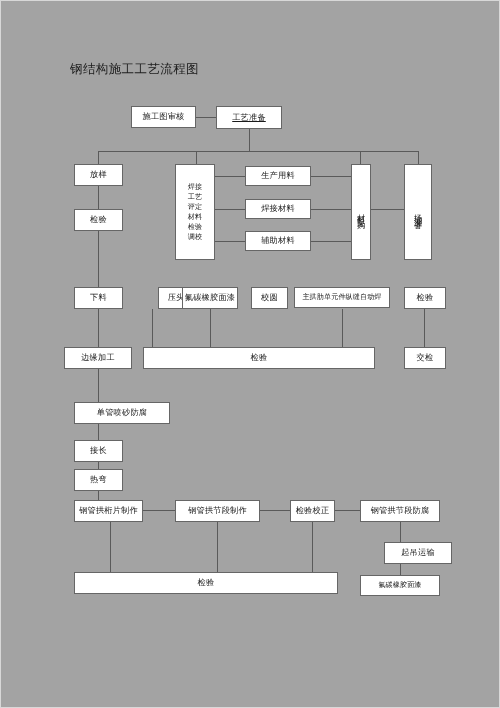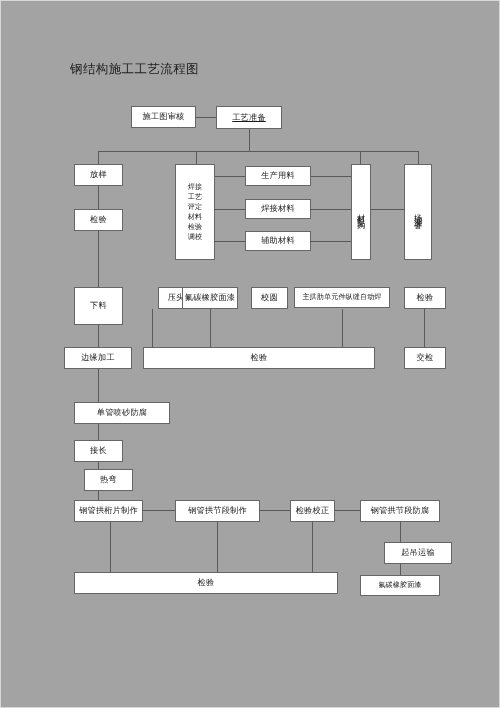--- a/index.html
+++ b/index.html
@@ -145,34 +145,34 @@
     <span>调校</span>
   </div>
 
   <div class="node" style="left:245px; top:166px; width:66px; height:20px;">生产用料</div>
   <div class="node" style="left:245px; top:199px; width:66px; height:20px;">焊接材料</div>
   <div class="node" style="left:245px; top:231px; width:66px; height:20px;">辅助材料</div>
 
   <div class="node vert" style="left:351px; top:164px; width:20px; height:96px;">材料采购</div>
   <div class="node vert" style="left:404px; top:164px; width:28px; height:96px;">场地准备</div>
 
-  <div class="node" style="left:74px; top:287px; width:49px; height:38px;">下料</div>
+  <div class="node" style="left:74px; top:287px; width:49px; height:22px;">下料</div>
   <div class="node" style="left:126px; top:287px; width:53px; height:22px;margin-left:32px;">压头滚圆</div>
   <div class="node" style="left:182px; top:287px; width:56px; height:22px;">氟碳橡胶面漆</div>
   <div class="node" style="left:251px; top:287px; width:37px; height:22px;">校圆</div>
   <div class="node tiny" style="left:294px; top:287px; width:96px; height:21px;">主拱肋单元件纵缝自动焊</div>
   <div class="node" style="left:404px; top:287px; width:42px; height:22px;">检验</div>
 
   <div class="node" style="left:64px; top:347px; width:68px; height:22px;">边缘加工</div>
   <div class="node" style="left:143px; top:347px; width:232px; height:22px;">检验</div>
   <div class="node" style="left:404px; top:347px; width:42px; height:22px;">交检</div>
 
   <div class="node" style="left:74px; top:402px; width:96px; height:22px;">单管喷砂防腐</div>
   <div class="node" style="left:74px; top:440px; width:49px; height:22px;">接长</div>
-  <div class="node" style="left:84px; top:469px; width:49px; height:22px;">热弯</div>
+  <div class="node" style="left:74px; top:469px; width:49px; height:22px;">热弯</div>
 
   <div class="node" style="left:74px; top:500px; width:69px; height:22px;">钢管拱桁片制作</div>
   <div class="node" style="left:175px; top:500px; width:85px; height:22px;">钢管拱节段制作</div>
   <div class="node" style="left:290px; top:500px; width:45px; height:22px;">检验校正</div>
   <div class="node" style="left:360px; top:500px; width:80px; height:22px;">钢管拱节段防腐</div>
 
   <div class="node" style="left:384px; top:542px; width:68px; height:22px;">起吊运输</div>
   <div class="node tiny" style="left:360px; top:575px; width:80px; height:21px;">氟碳橡胶面漆</div>
 
   <div class="node" style="left:74px; top:572px; width:264px; height:22px;">检验</div>

